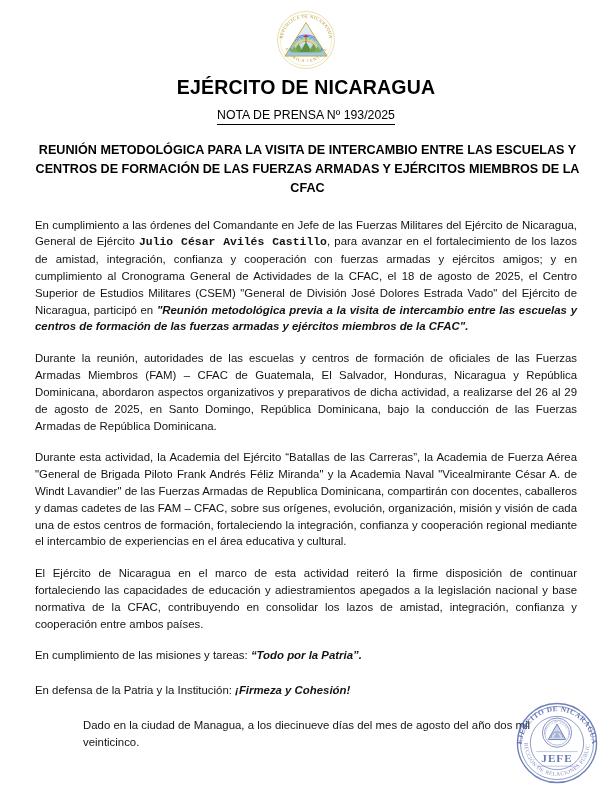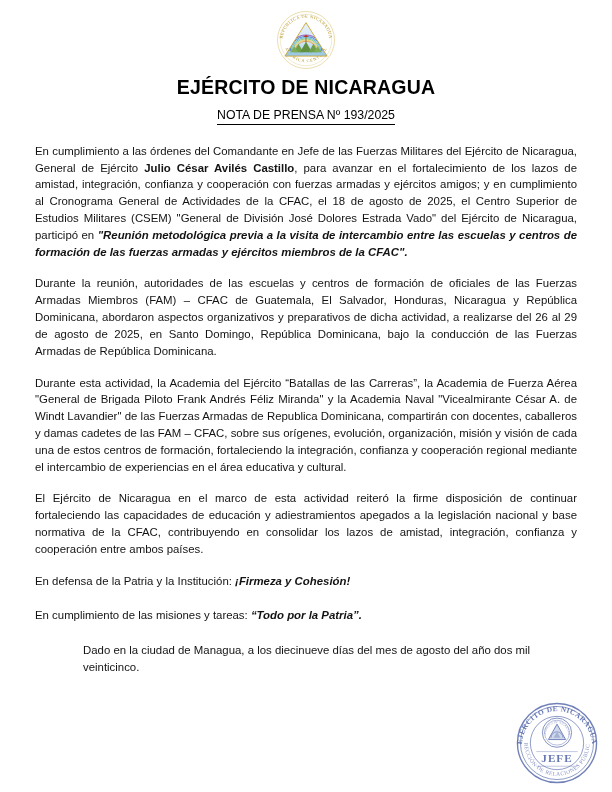--- a/index.html
+++ b/index.html
@@ -66,21 +66,21 @@
     padding-top: 18px;
   }
   p.para {
     font-size: 11.4px;
     line-height: 1.475;
     text-align: justify;
     margin: 0 0 15px 0;
     color: #131313;
   }
   p.para:last-child { margin-bottom: 0; }
-  .b { font-weight: bold; }
+  .b { font-weight: bold; font-family: Liberation Mono, monospace; }
   .bi {
     font-weight: bold;
     font-style: italic;
   }
 
   .closing {
     font-size: 11.4px;
     line-height: 1.475;
     text-align: left;
     margin: 0 0 18px 0;
@@ -177,35 +177,36 @@
         <polygon points="50,22 84,76 16,76" fill="none" stroke="#c9a227" stroke-width="1.4"></polygon>
       </svg>
     </div>
 
     <div class="org-title">EJÉRCITO DE NICARAGUA</div>
 
     <div>
       <span class="press-no">NOTA DE PRENSA Nº 193/2025</span>
     </div>
 
+    <div class="doc-title">REUNIÓN METODOLÓGICA PARA LA VISITA DE INTERCAMBIO ENTRE LAS ESCUELAS Y CENTROS DE FORMACIÓN DE LAS FUERZAS ARMADAS Y EJÉRCITOS MIEMBROS DE LA CFAC</div>
   </div>
 
   <div class="body-area">
 
     <p class="para"><span>En cumplimiento a las órdenes del Comandante en Jefe de las Fuerzas Militares del Ejército de Nicaragua, General de Ejército </span><span class="b">Julio César Avilés Castillo</span><span>, para avanzar en el fortalecimiento de los lazos de amistad, integración, confianza y cooperación con fuerzas armadas y ejércitos amigos; y en cumplimiento al Cronograma General de Actividades de la CFAC, el 18 de agosto de 2025, el Centro Superior de Estudios Militares (CSEM) "General de División José Dolores Estrada Vado" del Ejército de Nicaragua, participó en </span><span class="bi">"Reunión metodológica previa a la visita de intercambio entre las escuelas y centros de formación de las fuerzas armadas y ejércitos miembros de la CFAC".</span></p>
 
     <p class="para">Durante la reunión, autoridades de las escuelas y centros de formación de oficiales de las Fuerzas Armadas Miembros (FAM) – CFAC de Guatemala, El Salvador, Honduras, Nicaragua y República Dominicana, abordaron aspectos organizativos y preparativos de dicha actividad, a realizarse del 26 al 29 de agosto de 2025, en Santo Domingo, República Dominicana, bajo la conducción de las Fuerzas Armadas de República Dominicana.</p>
 
     <p class="para">Durante esta actividad, la Academia del Ejército “Batallas de las Carreras”, la Academia de Fuerza Aérea "General de Brigada Piloto Frank Andrés Féliz Miranda" y la Academia Naval "Vicealmirante César A. de Windt Lavandier" de las Fuerzas Armadas de Republica Dominicana, compartirán con docentes, caballeros y damas cadetes de las FAM – CFAC, sobre sus orígenes, evolución, organización, misión y visión de cada una de estos centros de formación, fortaleciendo la integración, confianza y cooperación regional mediante el intercambio de experiencias en el área educativa y cultural.</p>
 
     <p class="para">El Ejército de Nicaragua en el marco de esta actividad reiteró la firme disposición de continuar fortaleciendo las capacidades de educación y adiestramientos apegados a la legislación nacional y base normativa de la CFAC, contribuyendo en consolidar los lazos de amistad, integración, confianza y cooperación entre ambos países.</p>
 
+    <p class="closing"><span>En cumplimiento de las misiones y tareas: </span><span class="bi">“Todo por la Patria”.</span></p>
+
     <p class="closing"><span>En defensa de la Patria y la Institución: </span><span class="bi">¡Firmeza y Cohesión!</span></p>
-
-    <p class="closing"><span>En cumplimiento de las misiones y tareas: </span><span class="bi">“Todo por la Patria”.</span></p>
 
     <p class="dado">Dado en la ciudad de Managua, a los diecinueve días del mes de agosto del año dos mil veinticinco.</p>
   </div>
 
 
   <div class="stamp">
     <svg viewBox="0 0 100 100" width="86" height="86" aria-hidden="true">
       <g fill="none" stroke="#4a5fa5" stroke-width="1.6" opacity="0.85">
         <circle cx="50" cy="50" r="46"></circle>
         <circle cx="50" cy="50" r="42.5" stroke-width="0.9"></circle>

